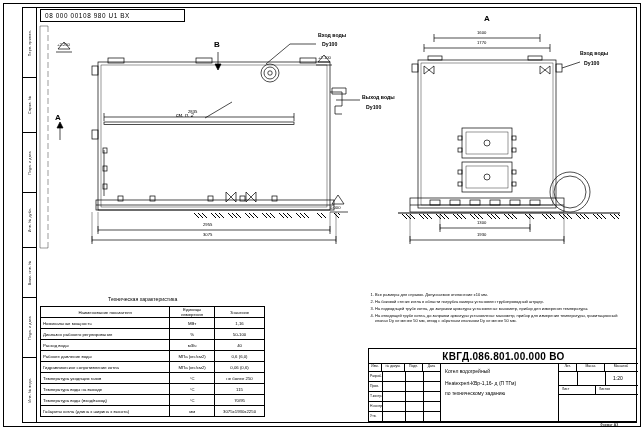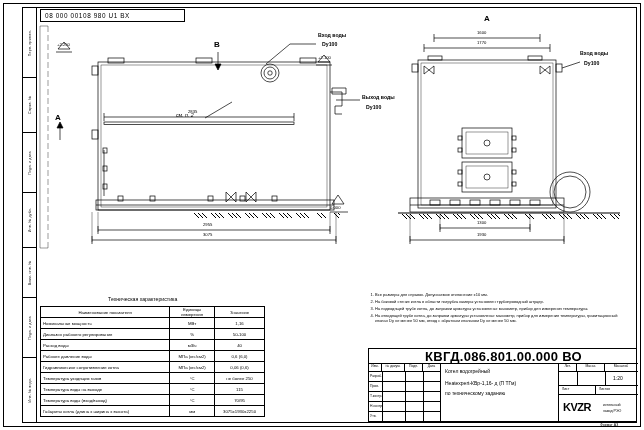--- a/index.html
+++ b/index.html
@@ -346,21 +346,21 @@
       <li>Все размеры для справок. Допускаемое отклонение ±10 мм.</li>
       <li>На боковой стенке котла в области патрубка камеры установлен трубопроводный штуцер.</li>
       <li>На подводящей трубе котла, до заправки арматуры установлены: манометр, прибор для измерения температуры.</li>
       <li>На отводящей трубе котла, до заправки арматуры установлены: манометр, прибор для измерения температуры, гравитационный клапан Dу не менее 50 мм, отвод с обратным клапаном Dу не менее 50 мм.</li>
     </ol>
   </div>
 
   <div class="tb" style="left:368px; top:348px; width:269px; height:74px;">
 
     <div style="position:absolute; left:0; top:0; width:269px; height:15px; border-bottom:1px solid #000; display:flex; align-items:center; justify-content:center;">
-      <span style="font-size:13px; font-weight:bold; letter-spacing:0.3px;">КВГД.086.801.00.000 ВО</span>
+      <span style="font-size:10px; font-weight:bold; letter-spacing:0.3px;">КВГД.086.801.00.000 ВО</span>
     </div>
 
     <div style="position:absolute; left:0; top:15px; width:72px; height:59px; border-right:1px solid #000;">
       <div style="position:absolute; left:0; top:0; width:72px; height:8px; border-bottom:0.7px solid #000; display:flex; font-size:3.4px;">
         <span style="width:13px; border-right:0.7px solid #000; text-align:center;">Изм.</span>
         <span style="width:23px; border-right:0.7px solid #000; text-align:center;">№ докум.</span>
         <span style="width:18px; border-right:0.7px solid #000; text-align:center;">Подп.</span>
         <span style="width:17px; text-align:center;">Дата</span>
       </div>
       <div style="position:absolute; left:0; top:8px; width:72px; height:10px; border-bottom:0.7px solid #000; font-size:3.4px;">
@@ -399,23 +399,18 @@
       <div style="position:absolute; left:0; top:8px; width:79px; height:14px; border-bottom:0.7px solid #000;">
         <span style="position:absolute; left:54px; top:3px; font-size:5px;">1:20</span>
         <div style="position:absolute; left:18px; top:0; width:0.7px; height:14px; background:#000;"></div>
         <div style="position:absolute; left:46px; top:0; width:0.7px; height:14px; background:#000;"></div>
       </div>
       <div style="position:absolute; left:0; top:22px; width:79px; height:9px; border-bottom:0.7px solid #000; font-size:3.4px;">
         <span style="position:absolute; left:3px; top:1px;">Лист</span>
         <span style="position:absolute; left:40px; top:1px;">Листов</span>
         <div style="position:absolute; left:36px; top:0; width:0.7px; height:9px; background:#000;"></div>
       </div>
-      <div style="position:absolute; left:0; top:31px; width:79px; height:28px;">
-        <span class="logo" style="position:absolute; left:4px; top:6px;">KVZR</span>
-        <span style="position:absolute; left:44px; top:8px; font-size:3.6px;">котельный</span>
-        <span style="position:absolute; left:44px; top:14px; font-size:3.6px;">завод РЭО</span>
-      </div>
     </div>
   </div>
 
   <div class="t xs" style="left:600px; top:423px;">Формат А3</div>
 
 </div>
 
 </body></html>

